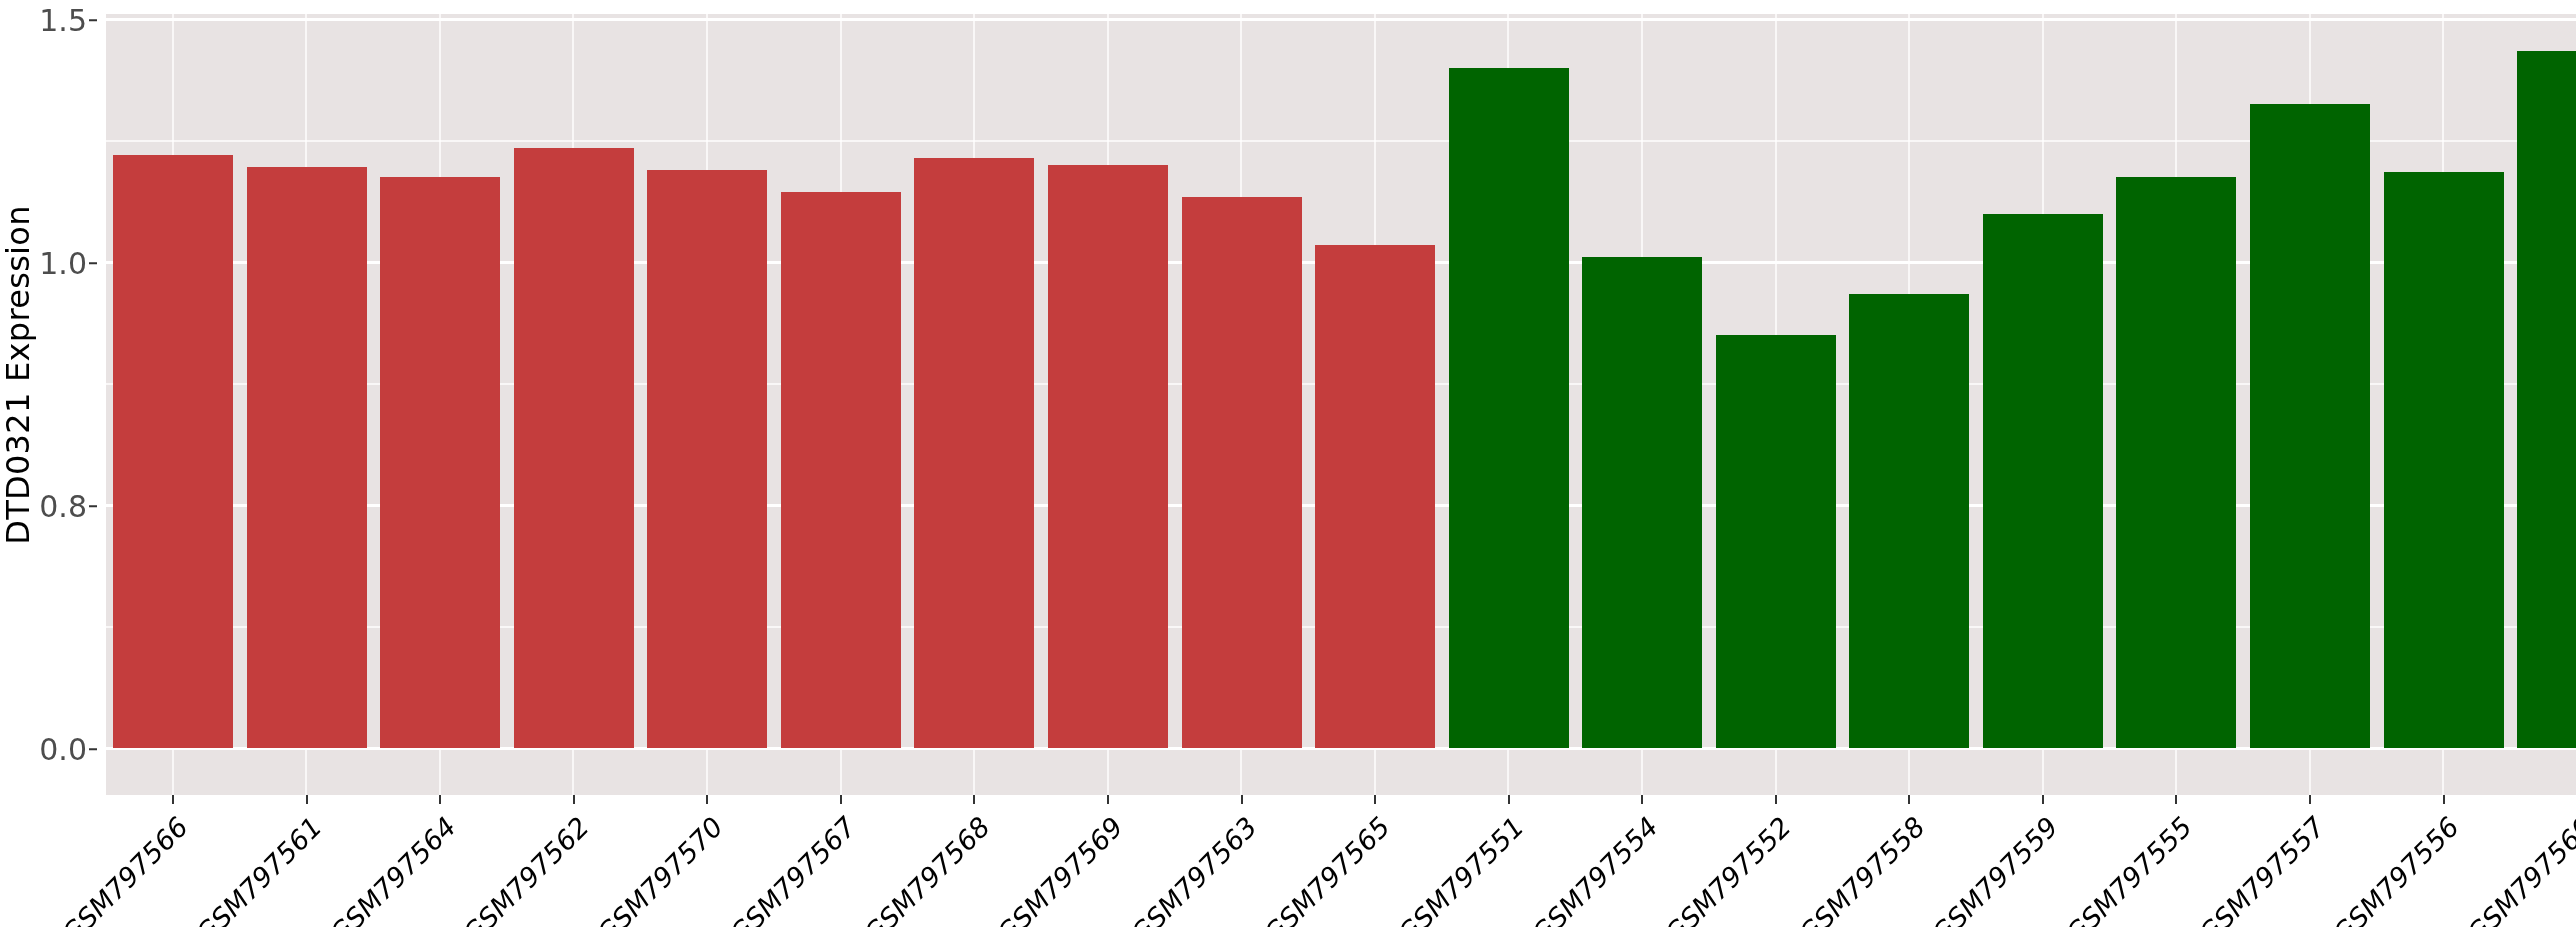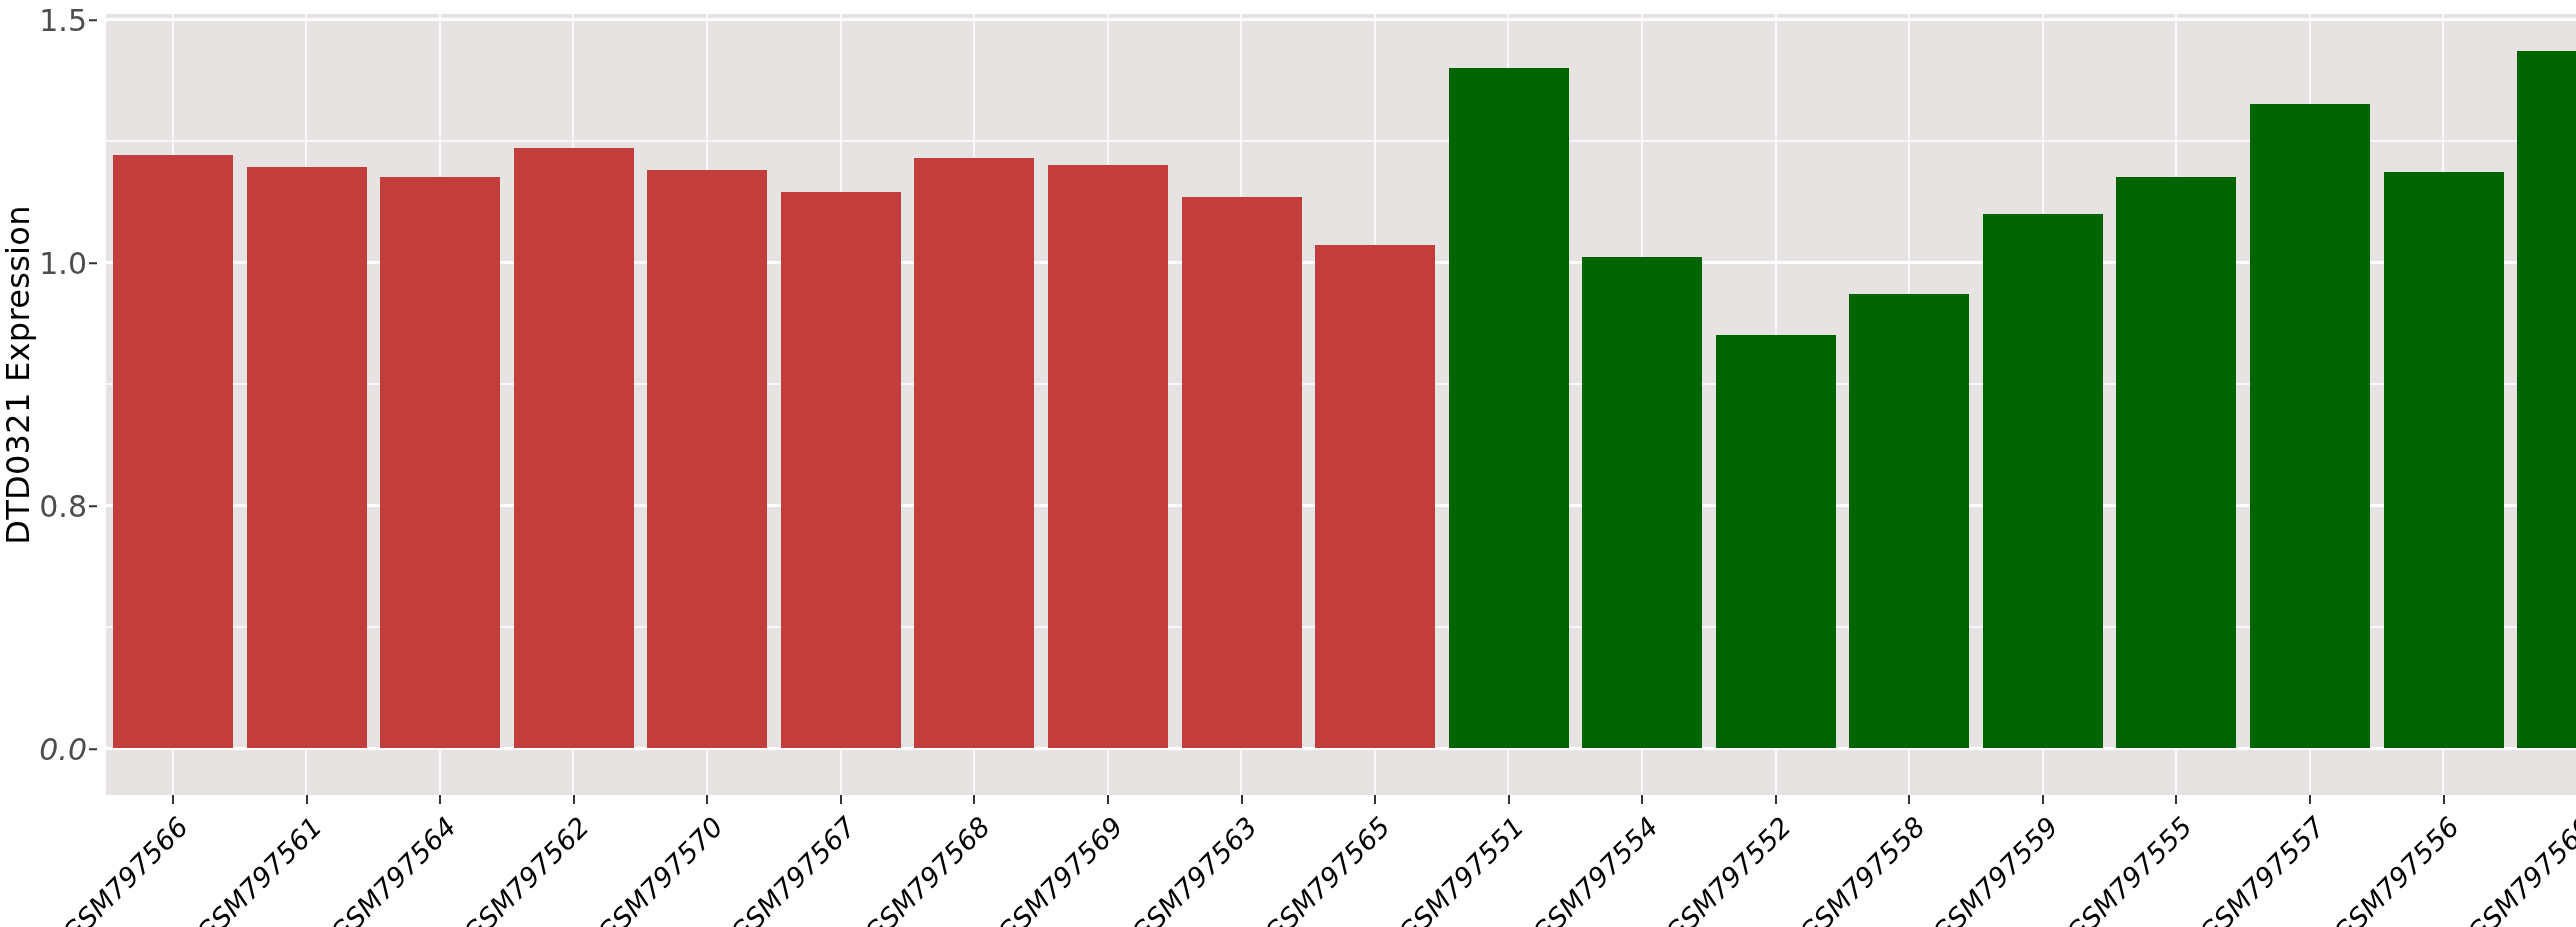--- a/index.html
+++ b/index.html
@@ -131,21 +131,21 @@
   }
 </style>
 </head>
 <body>
 
 <div id="chart-root">
 
   <div id="y-axis-title">DTD0321 Expression</div>
 
   <div id="y-ticks">
-      <div class="ytick" style="top: 749px; font-style: italic;">0.0</div>
+      <div class="ytick" style="top: 749px;">0.0</div>
       <div class="ytick-mark" style="top: 749px;"></div>
       <div class="ytick" style="top: 506px;">0.8</div>
       <div class="ytick-mark" style="top: 506px;"></div>
       <div class="ytick" style="top: 263px; margin-left: 40px;">1.0</div>
       <div class="ytick-mark" style="top: 263px;"></div>
       <div class="ytick" style="top: 20px;">1.5</div>
       <div class="ytick-mark" style="top: 20px;"></div>
     </div>
 
   <div id="plot-panel">

